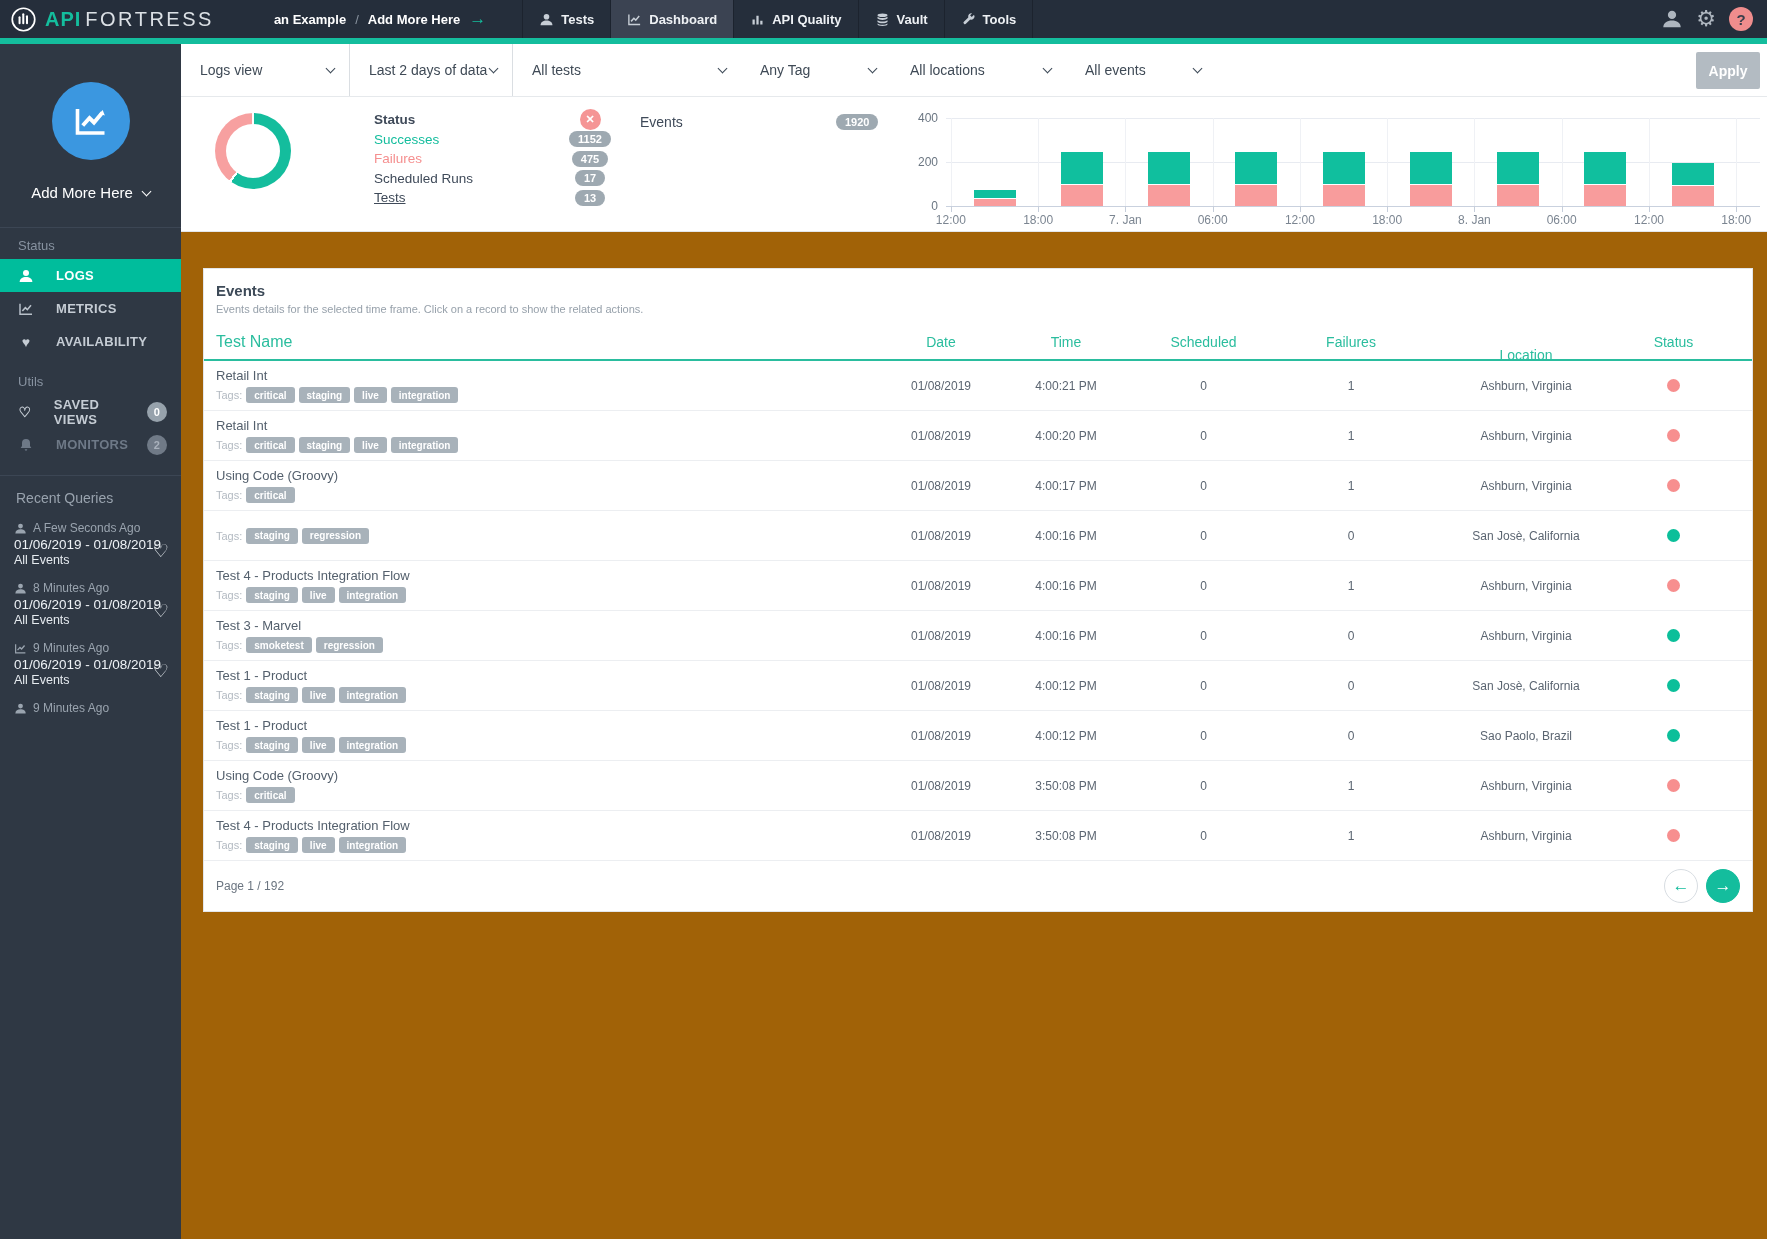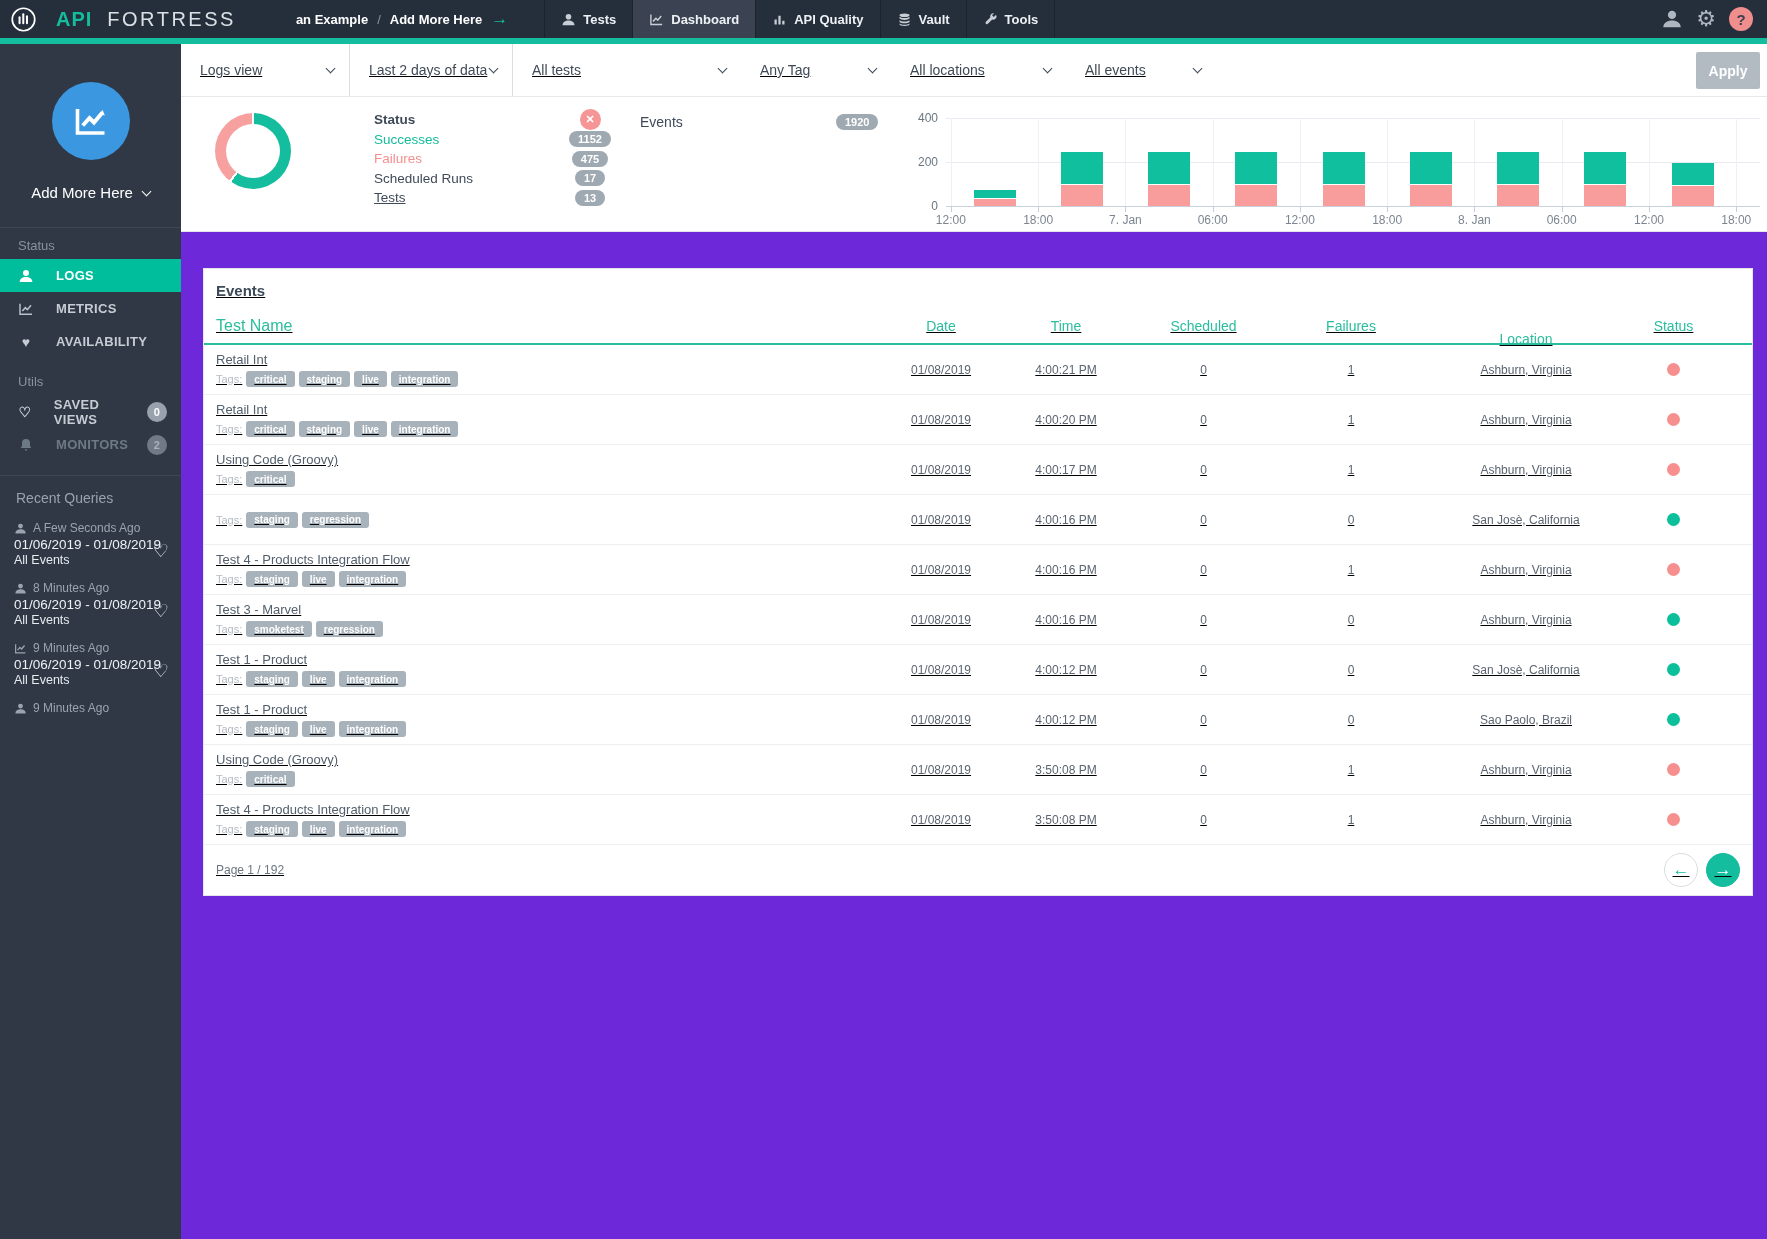--- a/index.html
+++ b/index.html
@@ -1,20 +1,20 @@
 <!DOCTYPE html>
 <html><head>
 <meta charset="utf-8">
 <style>
   * { margin:0; padding:0; box-sizing:border-box; }
   html,body { width:1767px; height:1239px; overflow:hidden; font-family:"Liberation Sans", sans-serif; background:#e9ebee; }
 
   
   .navbar { height:38px; background:#252e3b; display:flex; align-items:stretch; color:#fff; }
-  .logo-group { display:flex; align-items:center; gap:19px; padding:0 14px 0 10px; }
+  .logo-group { display:flex; align-items:center; gap:8px; padding:0 14px 0 10px; }
   .logo-svg { width:27px; height:27px; }
   .logo-api { color:#14bd9d; font-size:20px; font-weight:bold; letter-spacing:1px; }
   .logo-fortress { color:#dbe0e5; font-size:20px; font-weight:300; letter-spacing:2.5px; margin-left:-4px; }
   .breadcrumb { display:flex; align-items:center; gap:9px; padding:0 14px 0 46px; font-size:13px; font-weight:bold; }
   .bc-sep { color:#8a94a0; font-weight:normal; }
   .bc-arrow { color:#14bd9d; font-size:17px; font-weight:bold; cursor:pointer; }
   .bc-link { cursor:pointer; }
   .nav-tabs { display:flex; align-items:stretch; margin-left:22px; }
   .nav-tab { display:flex; align-items:center; gap:7px; padding:0 16px; font-size:13px; font-weight:bold; border-left:1px solid #1c232e; cursor:pointer; color:#eef1f4; }
   .nav-tab:last-child { border-right:1px solid #1c232e; }
@@ -24,21 +24,21 @@
   .nav-user-icon svg { width:22px; height:22px; color:#aeb6bf; display:block; }
   .nav-gear { font-size:22px; color:#aeb6bf; line-height:1; cursor:pointer; }
   .nav-help { width:24px; height:24px; border-radius:50%; background:#f08d8d; color:#3a3f4c; font-weight:bold; font-size:15px; display:flex; align-items:center; justify-content:center; cursor:pointer; }
 
   .teal-strip { height:6px; background:#14bd9d; }
 
   
   .app { display:flex; height:1195px; }
   .sidebar { width:181px; background:#2f3844; flex:none; position:relative; overflow:hidden; }
   .side-clip { height:672px; overflow:hidden; }
-  .main { flex:1; background:#6d28d9; overflow:hidden;text-decoration:underline; }
+  .main { flex:1; background:#a16207; overflow:hidden; }
 
   
   .blue-circle { width:78px; height:78px; border-radius:50%; background:#3b97e0; margin:38px auto 0; display:flex; align-items:center; justify-content:center; cursor:pointer; }
   .blue-circle svg { width:36px; height:36px; color:#fff; }
   .add-more { margin-top:24px; text-align:center; color:#fff; font-size:15px; cursor:pointer; display:flex; align-items:center; justify-content:center; gap:10px; }
   .chev { width:7px; height:7px; border-right:1.7px solid currentColor; border-bottom:1.7px solid currentColor; transform:rotate(45deg); display:inline-block; margin-top:-3px; }
   .side-divider { border-top:1px solid #3c4654; margin-top:26px; }
   .sec-label { color:#8792a0; font-size:13px; padding:10px 0 6px 18px; }
   .snav-item { height:33px; display:flex; align-items:center; padding-left:18px; color:#c5ccd4; font-size:13px; font-weight:bold; letter-spacing:.3px; cursor:pointer;gap:13px; }
   .snav-item svg { width:16px; height:16px; margin-right:9px; color:#b9c1ca; }
@@ -437,20 +437,21 @@
             <div class="vgrid" style="left: 97.08%;"></div>
             <div class="tick" style="left: 97.08%;"></div>
             <div class="xlab" style="left: 97.08%;">18:00</div>
           </div>
       </div>
     </div>
 
     <div class="table-card">
       <div class="tc-head">
         <div class="tc-title">Events</div>
+        <div class="tc-sub">Events details for the selected time frame. Click on a record to show the related actions.</div>
       </div>
       <div class="thead">
         <div class="th-name">Test Name</div>
         <div class="th cw-date">Date</div>
         <div class="th cw-time">Time</div>
         <div class="th cw-warn">Scheduled</div>
         <div class="th cw-fail">Failures</div>
         <div class="th cw-loc">Location</div>
         <div class="th cw-status">Status</div>
       </div>

